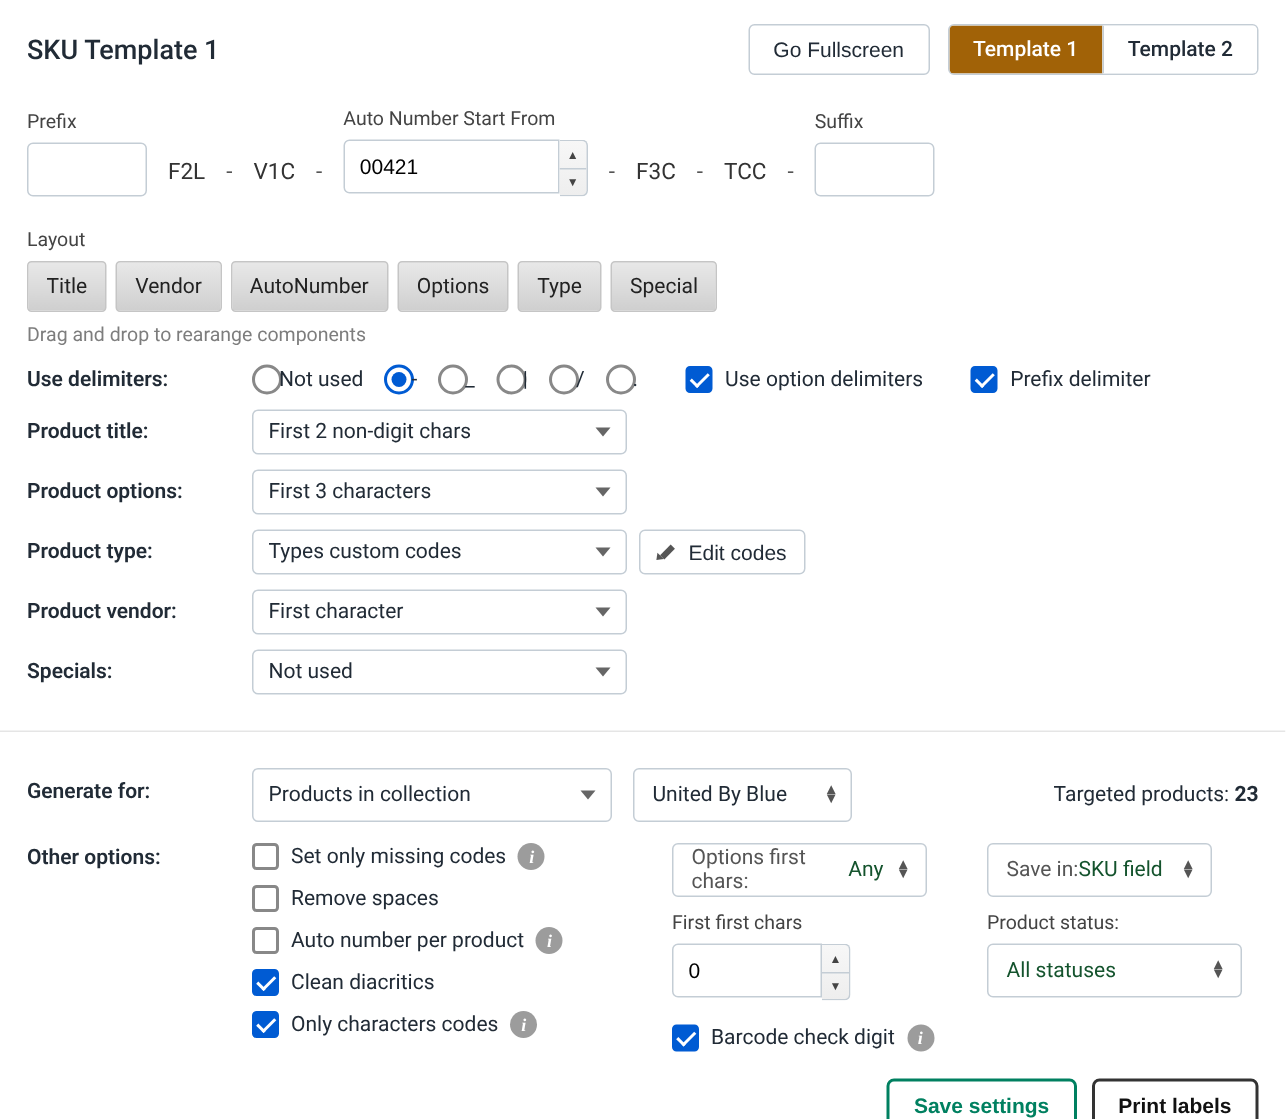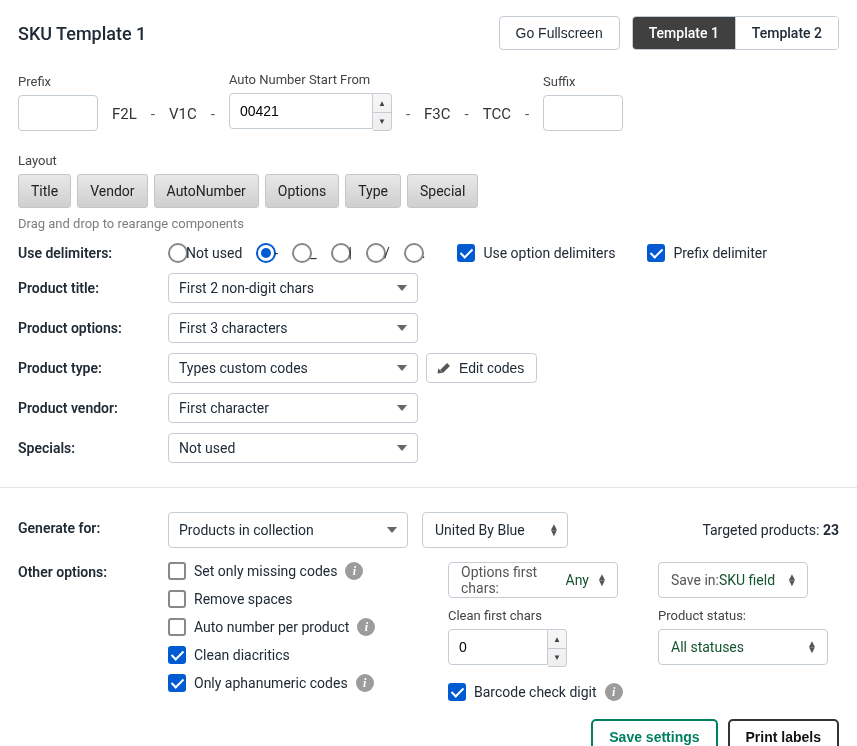--- a/index.html
+++ b/index.html
@@ -17,21 +17,21 @@
   .h-title { font-size:18px; font-weight:500; }
   .header-right { display:flex; gap:12px; align-items:center; }
   .btn-outline {
     border:1px solid #c4cdd5; background:#fff; border-radius:4px;
     padding:8px 16px; font-size:14px; cursor:pointer; font-weight:500;
     color:#212b36;
   }
   .tab-group { display:flex; border:1px solid #c4cdd5; border-radius:4px; overflow:hidden; }
   .tab { padding:8px 16px; cursor:pointer; font-size:14px; font-weight:500; background:#fff; }
   .tab + .tab { border-left:1px solid #c4cdd5; }
-  .tab.active { background:#404040; color:#fff; }
+  .tab.active { background:#a16207; color:#fff; }
 
   
   .section-label { font-size:13px; color:#444; margin-bottom:6px; display:block; }
 
   
   .pattern-row { display:flex; align-items:flex-end; gap:14px; margin-bottom:22px; }
   .pattern-col { display:flex; flex-direction:column; }
   .inp {
     border:1px solid #c4cdd5; border-radius:4px; height:36px;
     padding:0 10px; font-size:14px; background:#fff;
@@ -327,33 +327,33 @@
         <span class="checkbox"></span>
         <span>Auto number per product</span>
         <span class="info">i</span>
       </div>
       <div class="opt-item">
         <span class="checkbox checked"></span>
         <span>Clean diacritics</span>
       </div>
       <div class="opt-item">
         <span class="checkbox checked"></span>
-        <span>Only aphanumeric codes</span>
+        <span>Only characters codes</span>
         <span class="info">i</span>
       </div>
     </div>
 
     <div class="opt-col">
       <div class="mini-sel" style="width:170px">
         <span>Options first chars: </span>
           <span class="mval">Any</span>
         <span class="updown">▲<br>▼</span>
       </div>
       <div>
-        <span class="section-label">Clean first chars</span>
+        <span class="section-label">First first chars</span>
         <div class="spin-wrap">
           <input class="spin-input" style="width: 100px;" value="0">
           <div class="spin-btns">
             <div>▲</div>
             <div>▼</div>
           </div>
         </div>
       </div>
       <div class="opt-item" style="margin-top:6px">
         <span class="checkbox checked"></span>

